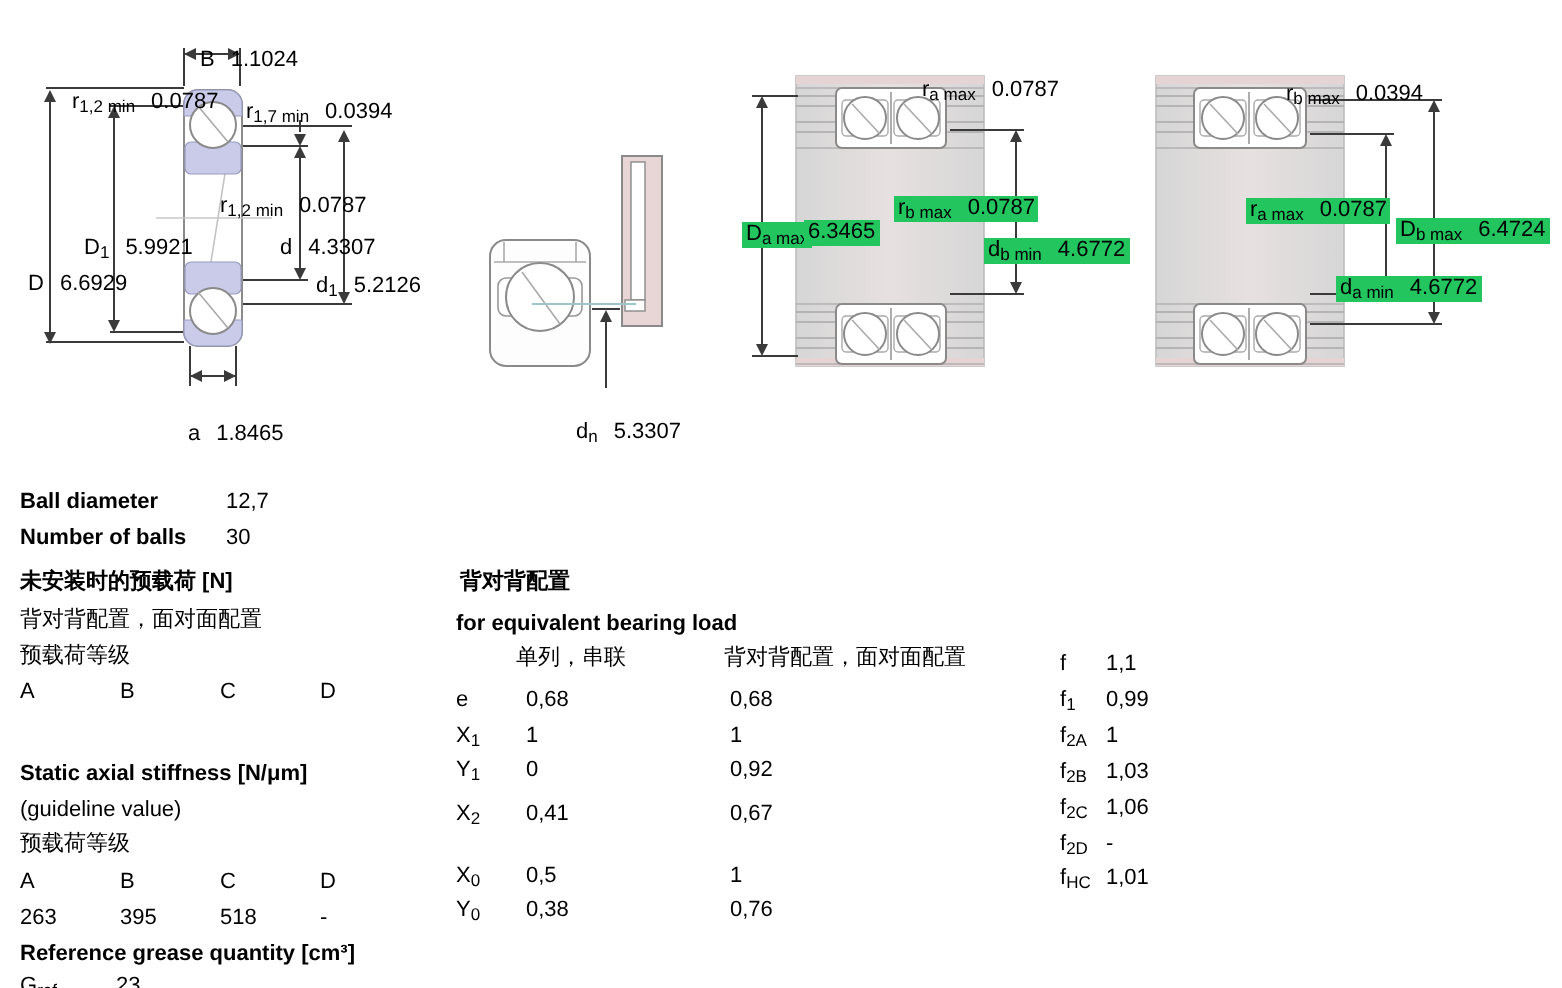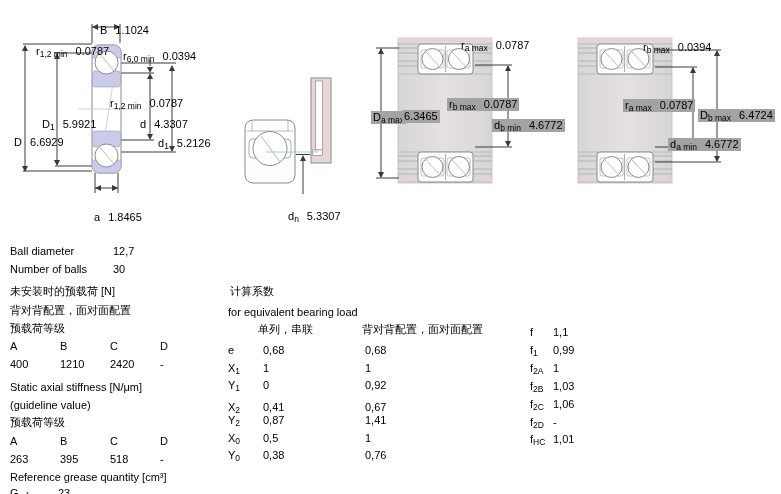--- a/index.html
+++ b/index.html
@@ -1,23 +1,23 @@
 <!DOCTYPE html>
 <html><head>
 <meta charset="utf-8">
 <style>
   html,body{margin:0;padding:0;background:#fff;}
   .page{position:relative;width:781px;height:494px;background:#fff;overflow:hidden;
         font-family:"Liberation Sans","DejaVu Sans",sans-serif;font-size:11px;color:#000;}
   svg{position:absolute;overflow:visible;}
   .t{position:absolute;white-space:nowrap;font-size:11px;line-height:13px;margin-top:15px;}
-  .b{font-weight:normal;}
+  .b{font-weight:bold;}
   sub{font-size:8.5px;vertical-align:-2px;line-height:0;}
   .dim .v{margin-left:8px;}
-  .wbg{background:#a3a3a3;padding:0 2px;}
+  .wbg{background:#22c55e;padding:0 2px;}
   .cell{display:inline-block;width:50px;}
   .sym{display:inline-block;width:35px;}
   .v1{display:inline-block;width:102px;}
   .pfsym{display:inline-block;width:23px;}
   .lblw{display:inline-block;width:103px;}
   .h1w{display:inline-block;width:104px;}
 </style>
 </head>
 <body>
 
@@ -76,21 +76,21 @@
       <line x1="99" y1="53" x2="114" y2="71" stroke="#aaaaaa" stroke-width="0.8"></line>
       <rect x="92.5" y="131" width="28" height="16" rx="3" fill="#c9cbe8" stroke="#9a9cc0" stroke-width="0.6"></rect>
       <path d="M92 160 v6 a7 7 0 0 0 7 7 h15 a7 7 0 0 0 7 -7 v-6 z" fill="#c9cbe8" stroke="#9a9cc0" stroke-width="0.6"></path>
       <circle cx="106.5" cy="155.5" r="11.5" fill="#ffffff" stroke="#8a8a8a"></circle>
       <line x1="99" y1="146" x2="114" y2="164" stroke="#aaaaaa" stroke-width="0.8"></line>
     </g>
   </svg>
 
   <div class="t dim" style="left:100px;top:9px"><span>B</span><sub></sub><span class="v">1.1024</span></div>
   <div class="t dim" style="left:36px;top:30px"><span>r</span><sub>1,2 min</sub><span class="v">0.0787</span></div>
-  <div class="t dim" style="left:123px;top:35px"><span>r</span><sub>6,0 min</sub><span class="v">0.0394</span></div>
+  <div class="t dim" style="left:123px;top:35px"><span>r</span><sub>1,7 min</sub><span class="v">0.0394</span></div>
   <div class="t dim" style="left:110px;top:82px"><span>r</span><sub>1,2 min</sub><span class="v">0.0787</span></div>
   <div class="t dim" style="left:42px;top:103px"><span>D</span><sub>1</sub><span class="v">5.9921</span></div>
   <div class="t dim" style="left:14px;top:121px"><span>D</span><sub></sub><span class="v">6.6929</span></div>
   <div class="t dim" style="left:140px;top:103px"><span>d</span><sub></sub><span class="v">4.3307</span></div>
   <div class="t dim" style="left:158px;top:122px"><span>d</span><sub>1</sub><span class="v">5.2126</span></div>
   <div class="t dim" style="left:94px;top:196px"><span>a</span><sub></sub><span class="v">1.8465</span></div>
 
   <svg style="left:240px;top:70px" width="105" height="145" viewBox="240 70 105 145">
     <g>
       <rect x="245" y="120" width="50" height="63" rx="8" fill="#fdfdfd" stroke="#8a8a8a"></rect>
@@ -265,49 +265,45 @@
 
   <div class="t" style="left:10px;top:230px"><span class="b lblw">Ball diameter</span><span>12,7</span></div>
   <div class="t" style="left:10px;top:248px"><span class="b lblw">Number of balls</span><span>30</span></div>
 
   <div class="t b" style="left:10px;top:270px">未安装时的预载荷 [N]</div>
   <div class="t" style="left:10px;top:289px">背对背配置，面对面配置</div>
   <div class="t" style="left:10px;top:307px">预载荷等级</div>
   <div class="t" style="left:10px;top:325px">
     <span class="cell">A</span><span class="cell">B</span><span class="cell">C</span><span class="cell">D</span>
   </div>
-  <div class="t" style="left:10px;top:343px">
-    <span class="cell">400</span><span class="cell">1210</span><span class="cell">2420</span><span class="cell">-</span>
-  </div>
 
   <div class="t b" style="left:10px;top:366px">Static axial stiffness [N/μm]</div>
   <div class="t" style="left:10px;top:384px">(guideline value)</div>
   <div class="t" style="left:10px;top:401px">预载荷等级</div>
   <div class="t" style="left:10px;top:420px">
     <span class="cell">A</span><span class="cell">B</span><span class="cell">C</span><span class="cell">D</span>
   </div>
   <div class="t" style="left:10px;top:438px">
     <span class="cell">263</span><span class="cell">395</span><span class="cell">518</span><span class="cell">-</span>
   </div>
 
   <div class="t b" style="left:10px;top:456px">Reference grease quantity [cm³]</div>
   <div class="t" style="left:10px;top:472px">
     <span style="display:inline-block;width:48px"><span>G</span><sub>ref</sub></span><span>23</span>
   </div>
 
-  <div class="t b" style="left:230px;top:270px">计算系数</div>
+  <div class="t b" style="left:230px;top:270px">背对背配置</div>
   <div class="t" style="left:258px;top:308px">
     <span class="h1w">单列，串联</span><span>背对背配置，面对面配置</span>
   </div>
   <div class="t b" style="left:228px;top:291px">for equivalent bearing load</div>
   <div class="t" style="left:228px;top:329px"><span class="sym"><span>e</span><sub></sub></span><span class="v1">0,68</span><span>0,68</span></div>
   <div class="t" style="left:228px;top:347px"><span class="sym"><span>X</span><sub>1</sub></span><span class="v1">1</span><span>1</span></div>
   <div class="t" style="left:228px;top:364px"><span class="sym"><span>Y</span><sub>1</sub></span><span class="v1">0</span><span>0,92</span></div>
   <div class="t" style="left:228px;top:386px"><span class="sym"><span>X</span><sub>2</sub></span><span class="v1">0,41</span><span>0,67</span></div>
-  <div class="t" style="left:228px;top:399px"><span class="sym"><span>Y</span><sub>2</sub></span><span class="v1">0,87</span><span>1,41</span></div>
   <div class="t" style="left:228px;top:417px"><span class="sym"><span>X</span><sub>0</sub></span><span class="v1">0,5</span><span>1</span></div>
   <div class="t" style="left:228px;top:434px"><span class="sym"><span>Y</span><sub>0</sub></span><span class="v1">0,38</span><span>0,76</span></div>
 
   <div class="t" style="left:530px;top:311px"><span class="pfsym"><span>f</span><sub></sub></span><span>1,1</span></div>
   <div class="t" style="left:530px;top:329px"><span class="pfsym"><span>f</span><sub>1</sub></span><span>0,99</span></div>
   <div class="t" style="left:530px;top:347px"><span class="pfsym"><span>f</span><sub>2A</sub></span><span>1</span></div>
   <div class="t" style="left:530px;top:365px"><span class="pfsym"><span>f</span><sub>2B</sub></span><span>1,03</span></div>
   <div class="t" style="left:530px;top:383px"><span class="pfsym"><span>f</span><sub>2C</sub></span><span>1,06</span></div>
   <div class="t" style="left:530px;top:401px"><span class="pfsym"><span>f</span><sub>2D</sub></span><span>-</span></div>
   <div class="t" style="left:530px;top:418px"><span class="pfsym"><span>f</span><sub>HC</sub></span><span>1,01</span></div>

